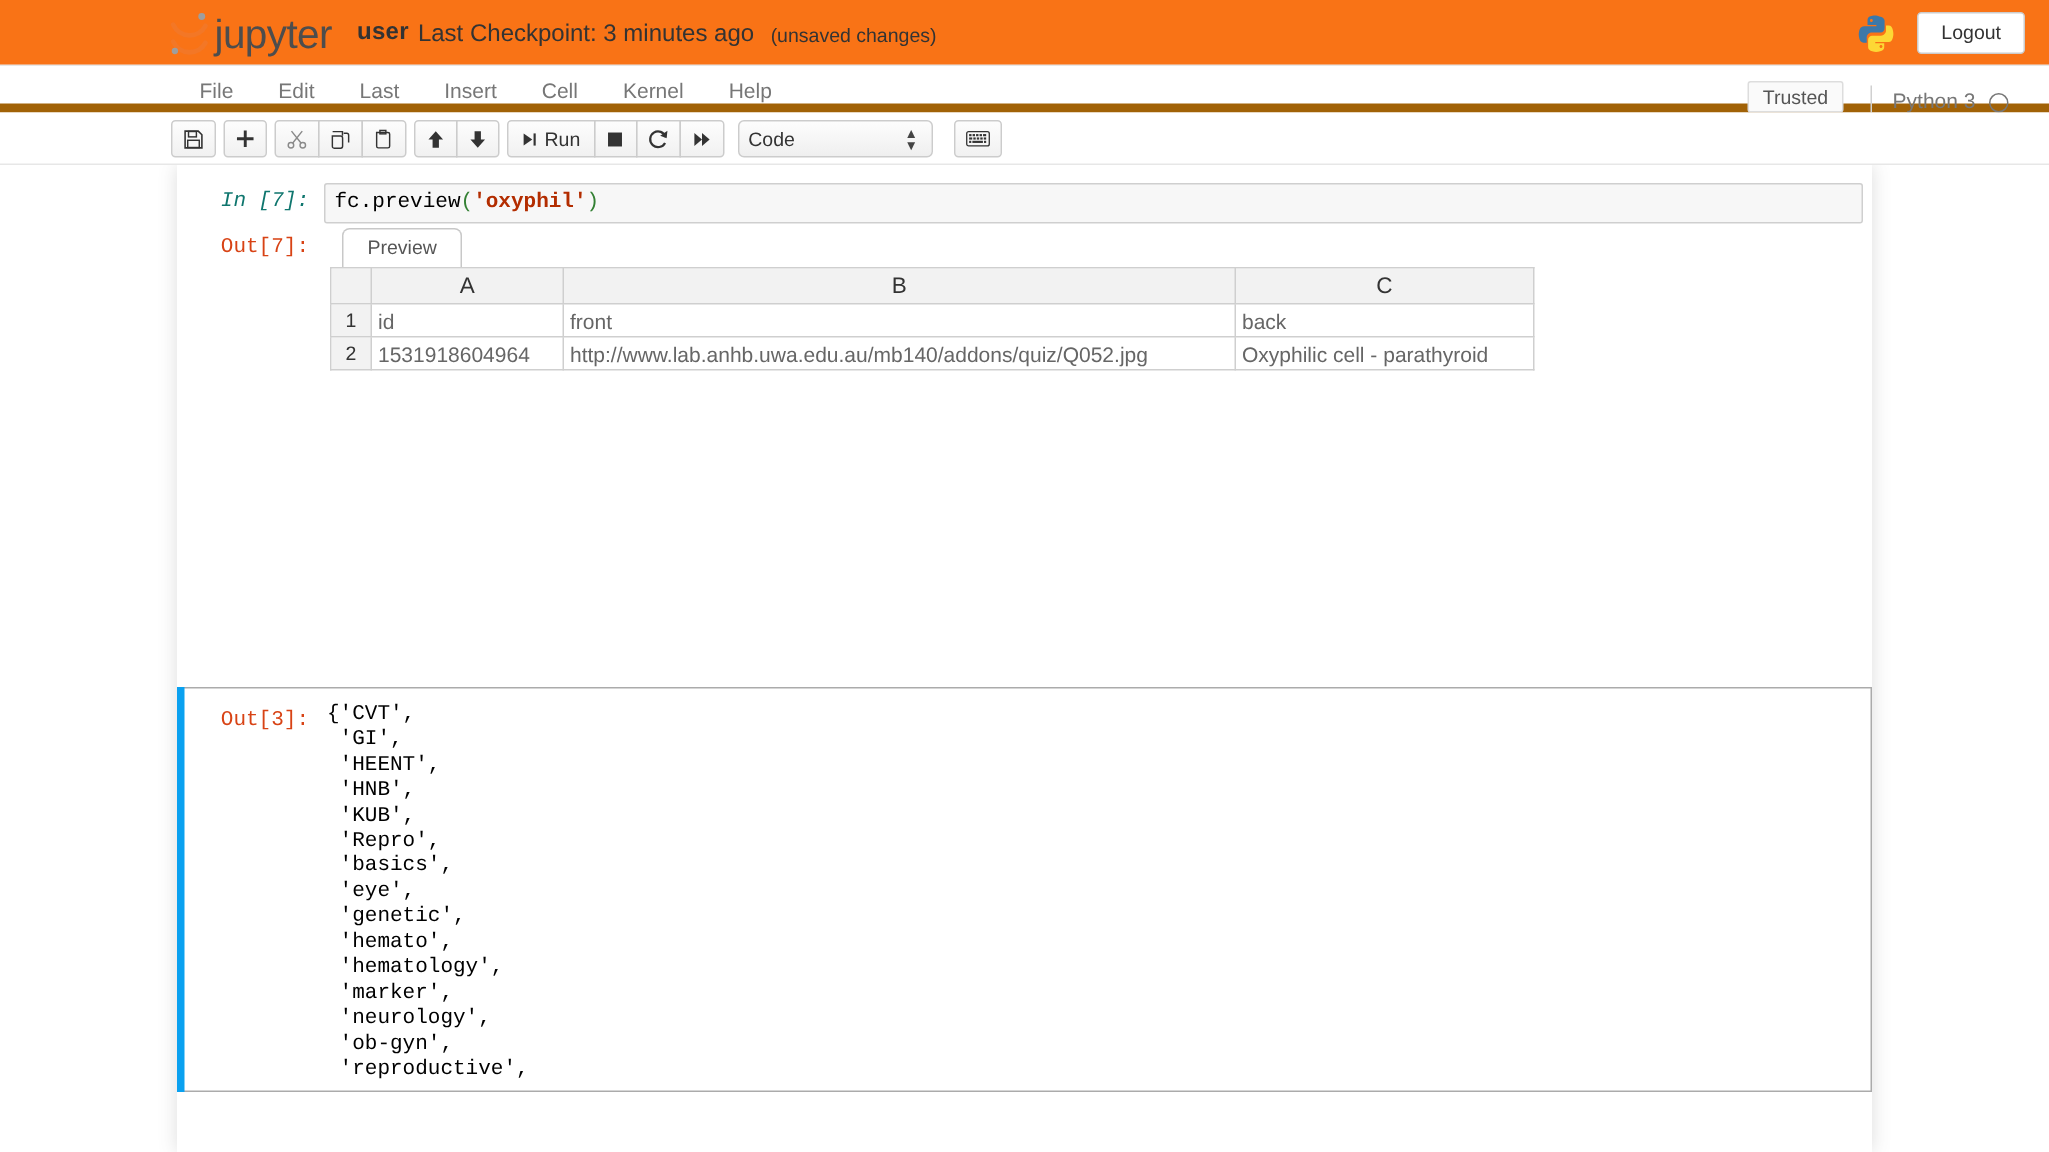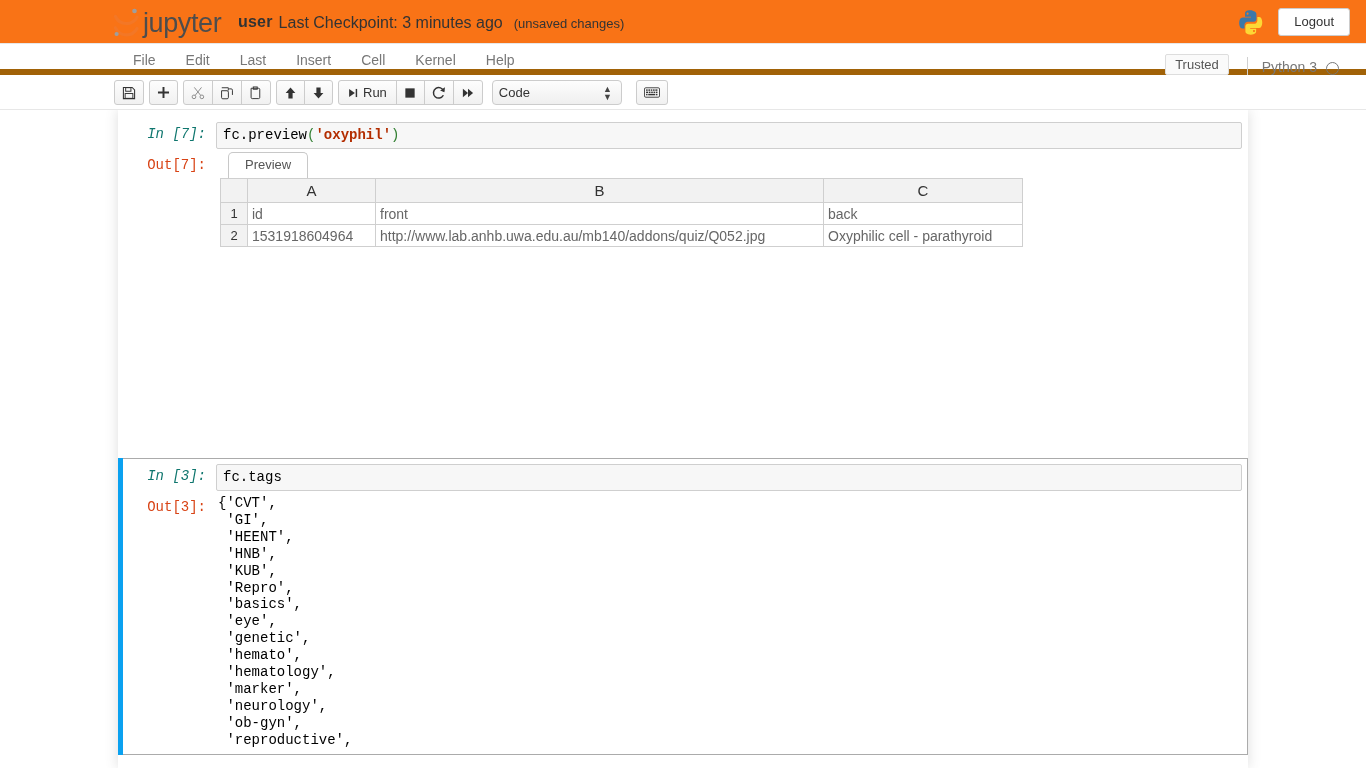--- a/index.html
+++ b/index.html
@@ -581,24 +581,20 @@
           </div>
 
         </div>
       </div>
 
       <div class="spacer-gap"></div>
     </div>
 
     <div class="cell selected">
 
-      <div class="input-row">
-        <div class="prompt in">In [3]:</div>
-        <div class="input-area"><span class="code-plain">fc.tags</span></div>
-      </div>
 
       <div class="output-row">
         <div class="prompt out">Out[3]:</div>
         <div class="output-area">
           <div class="output-text">{'CVT',
  'GI',
  'HEENT',
  'HNB',
  'KUB',
  'Repro',

